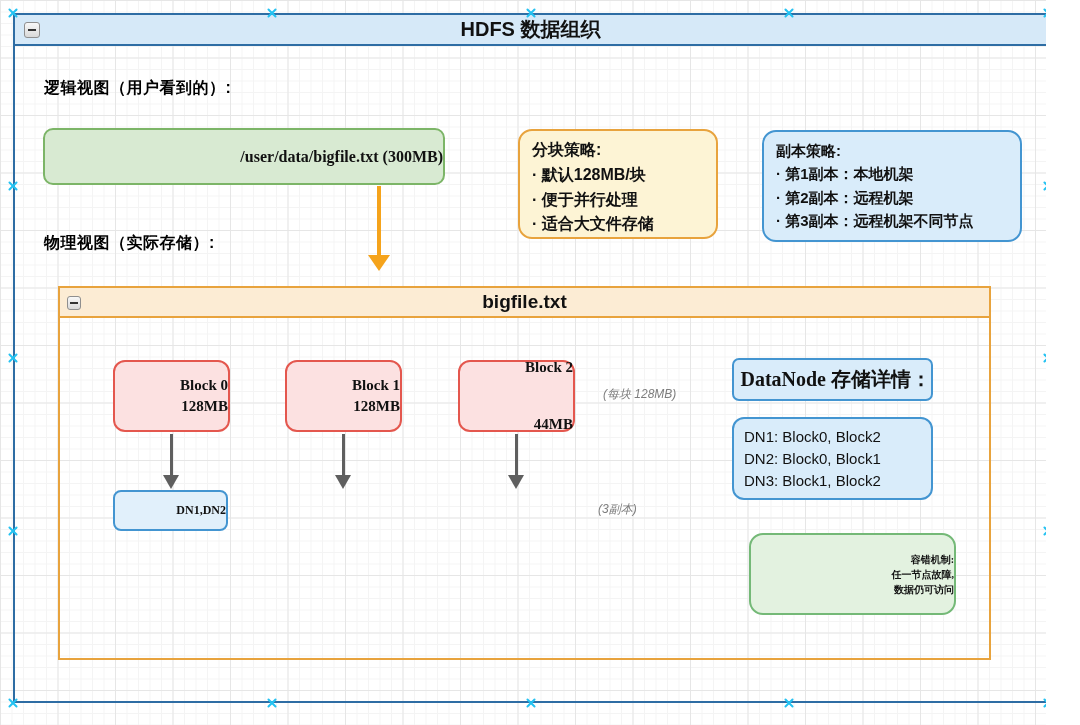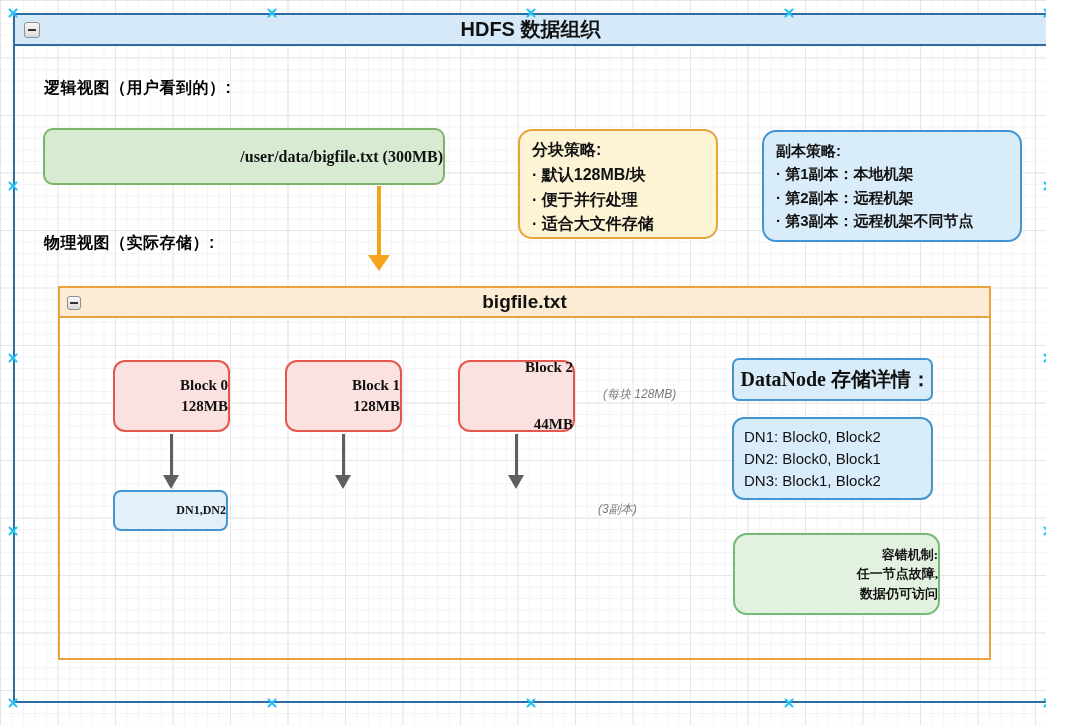--- a/index.html
+++ b/index.html
@@ -106,23 +106,23 @@
     left:732px; top:358px; width:201px; height:43px;
     background:#d9ecfa; border:2px solid #4395d1; border-radius:7px;
     font-size:20px; font-weight:bold;
   }
   .dn-details{
     left:732px; top:417px; width:201px; height:83px;
     background:#d9ecfa; border:2px solid #4395d1; border-radius:12px;
     padding:7px 10px; font-size:15px; line-height:1.45; color:#111;
   }
   .fault-box{
-    left:733px; top:533px; width:207px; height:82px;
+    left:749px; top:533px; width:207px; height:82px;
     background:#e3f2e0; border:2px solid #74b977; border-radius:14px;
-    font-size:13px; font-weight:bold; line-height:1.5;
+    font-size:10px; font-weight:bold; line-height:1.5;
   }
 </style>
 </head>
 <body>
 
 <div id="stage">
 
   <div class="abs outer">
     <div class="outer-title">
       <span>HDFS 数据组织</span>

